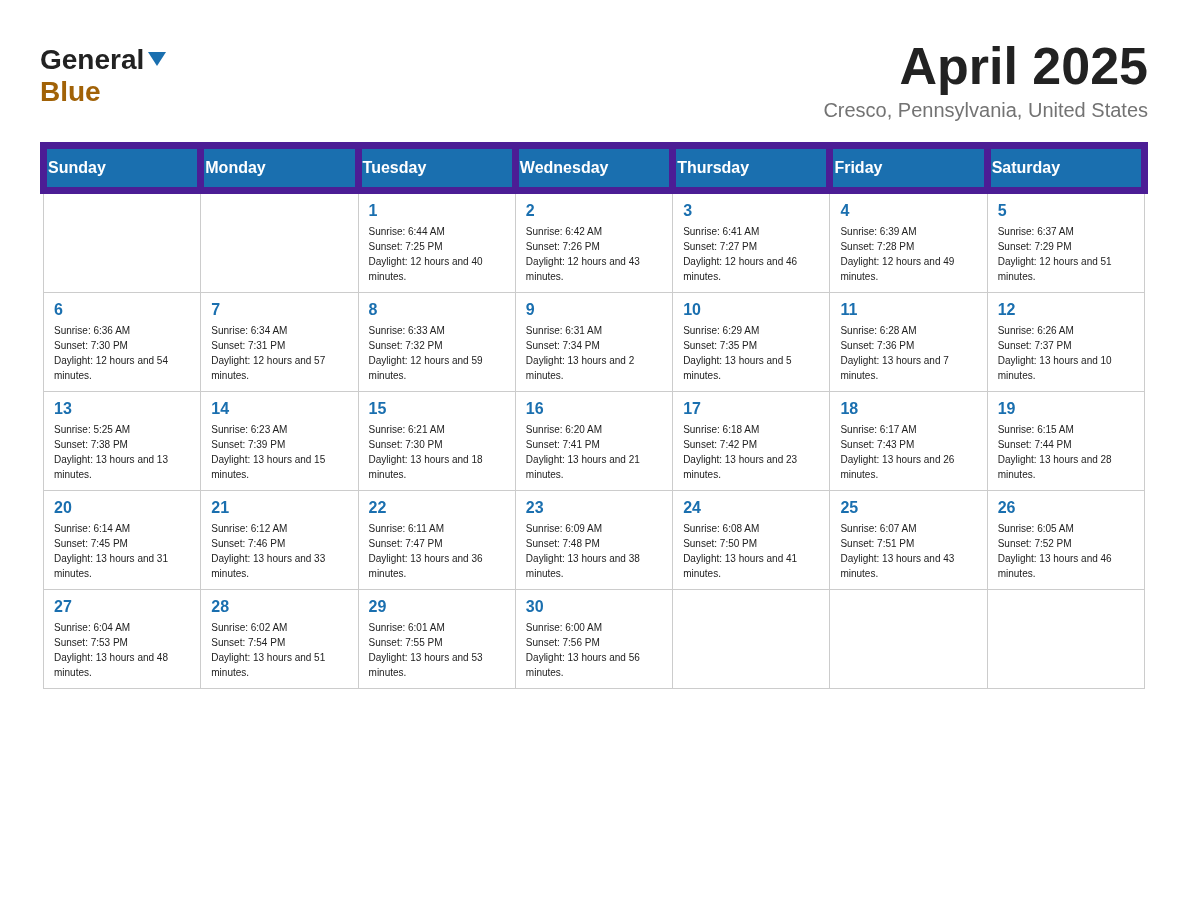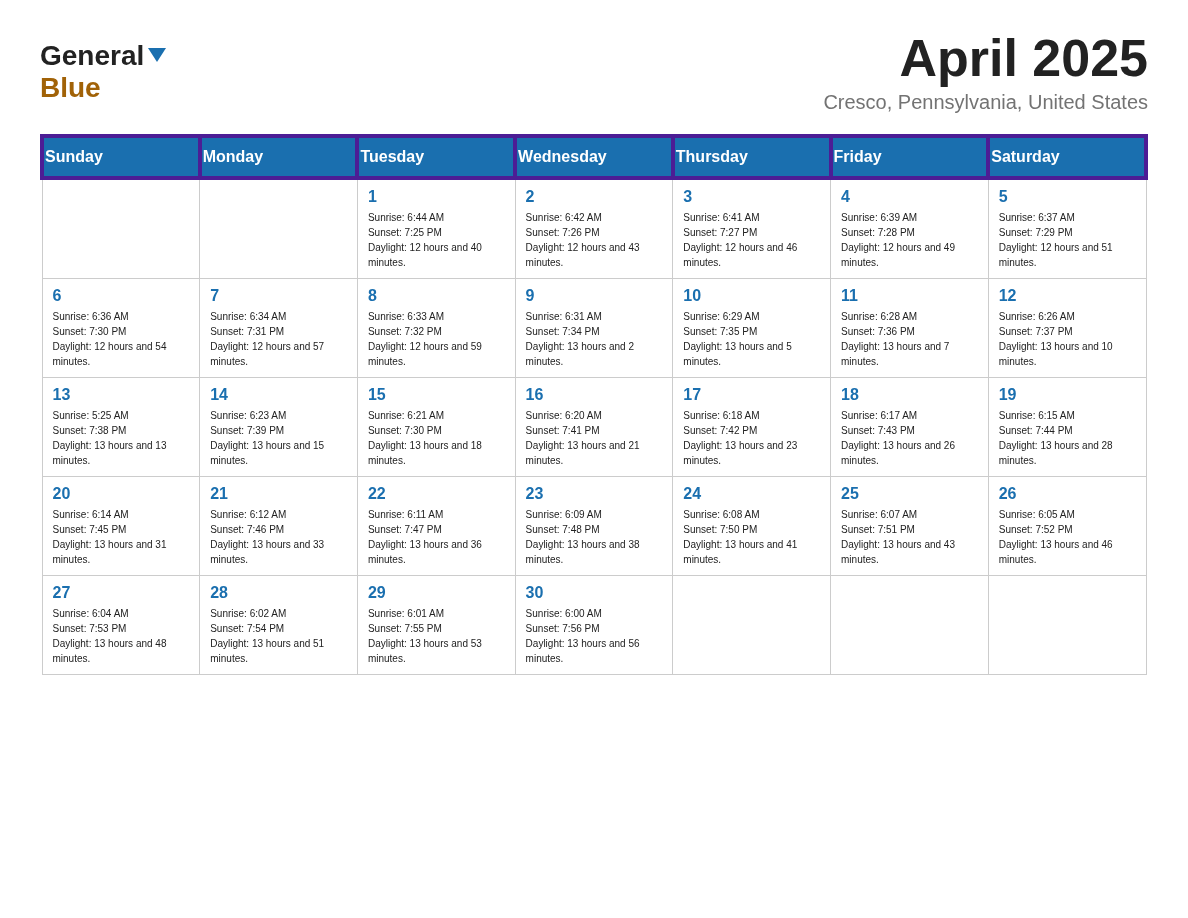--- a/index.html
+++ b/index.html
@@ -15,20 +15,21 @@
       align-items: center;
       margin-bottom: 20px;
     }
     .logo {
       display: flex;
       flex-direction: column;
       align-items: flex-start;
     }
     .title-section {
       text-align: right;
+      margin-top: 8px;
     }
     .month-title {
       font-size: 52px;
       font-weight: bold;
       color: #222;
       line-height: 1.1;
     }
     .location {
       font-size: 20px;
       color: #737373;
@@ -38,21 +39,21 @@
       width: 100%;
       border-collapse: collapse;
     }
     .calendar th {
       background-color: #1a6faf;
       color: #fff;
       font-size: 16px;
       font-weight: bold;
       padding: 10px 1px;
       text-align: left;
-      border: 4px solid #4c1d95;
+      border: 7px solid #4c1d95;
     }
     .calendar td {
       border: 1px solid #ccc;
       vertical-align: top;
       padding: 8px 10px;
       width: 14.28%;
       min-height: 110px;
       font-size: 13px;
       color: #222;
     }

